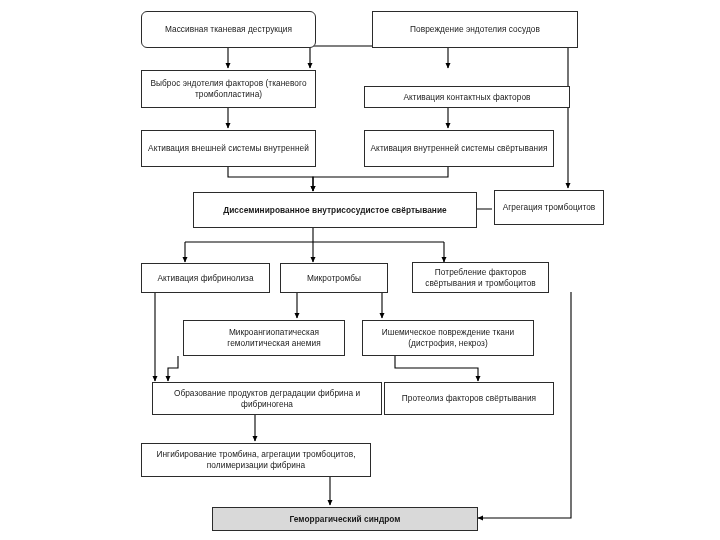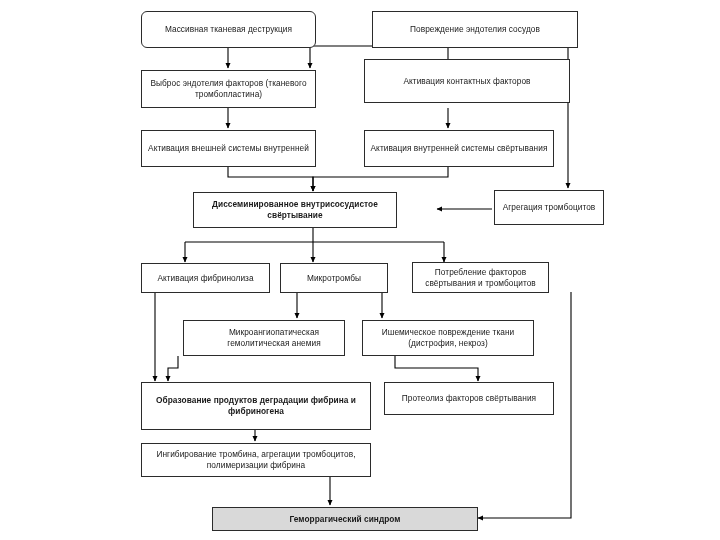--- a/index.html
+++ b/index.html
@@ -114,33 +114,33 @@
   </div>
 
   <div class="node" style="left:372px; top:11px; width:206px; height:37px;">
     <span class="label">Повреждение эндотелия сосудов</span>
   </div>
 
   <div class="node" style="left:141px; top:70px; width:175px; height:38px;">
     <span class="label">Выброс эндотелия факторов (тканевого тромбопластина)</span>
   </div>
 
-  <div class="node" style="left:364px; top:59px; width:206px; height:44px;justify-content:flex-end;">
+  <div class="node" style="left:364px; top:86px; width:206px; height:22px;justify-content:flex-end;">
     <span class="label">Активация контактных факторов</span>
   </div>
 
   <div class="node" style="left:141px; top:130px; width:175px; height:37px;">
     <span class="label">Активация внешней системы внутренней</span>
   </div>
 
   <div class="node" style="left:364px; top:130px; width:190px; height:37px;">
     <span class="label">Активация внутренней системы свёртывания</span>
   </div>
 
-  <div class="node bold" style="left:193px; top:192px; width:204px; height:36px;">
+  <div class="node bold" style="left:193px; top:192px; width:284px; height:36px;">
     <span class="label">Диссеминированное внутрисосудистое свёртывание</span>
   </div>
 
   <div class="node" style="left:494px; top:190px; width:110px; height:35px;">
     <span class="label">Агрегация тромбоцитов</span>
   </div>
 
   <div class="node" style="left:141px; top:263px; width:129px; height:30px;">
     <span class="label">Активация фибринолиза</span>
   </div>
@@ -154,21 +154,21 @@
   </div>
 
   <div class="node" style="left:183px; top:320px; width:162px; height:36px;padding-left:24px;">
     <span class="label">Микроангиопатическая гемолитическая анемия</span>
   </div>
 
   <div class="node" style="left:362px; top:320px; width:172px; height:36px;">
     <span class="label">Ишемическое повреждение ткани (дистрофия, некроз)</span>
   </div>
 
-  <div class="node" style="left:141px; top:382px; width:230px; height:48px;font-weight:bold;">
+  <div class="node" style="left:152px; top:382px; width:230px; height:33px;">
     <span class="label">Образование продуктов деградации фибрина и фибриногена</span>
   </div>
 
   <div class="node" style="left:384px; top:382px; width:170px; height:33px;">
     <span class="label">Протеолиз факторов свёртывания</span>
   </div>
 
   <div class="node" style="left:141px; top:443px; width:230px; height:34px;">
     <span class="label">Ингибирование тромбина, агрегации тромбоцитов, полимеризации фибрина</span>
   </div>

